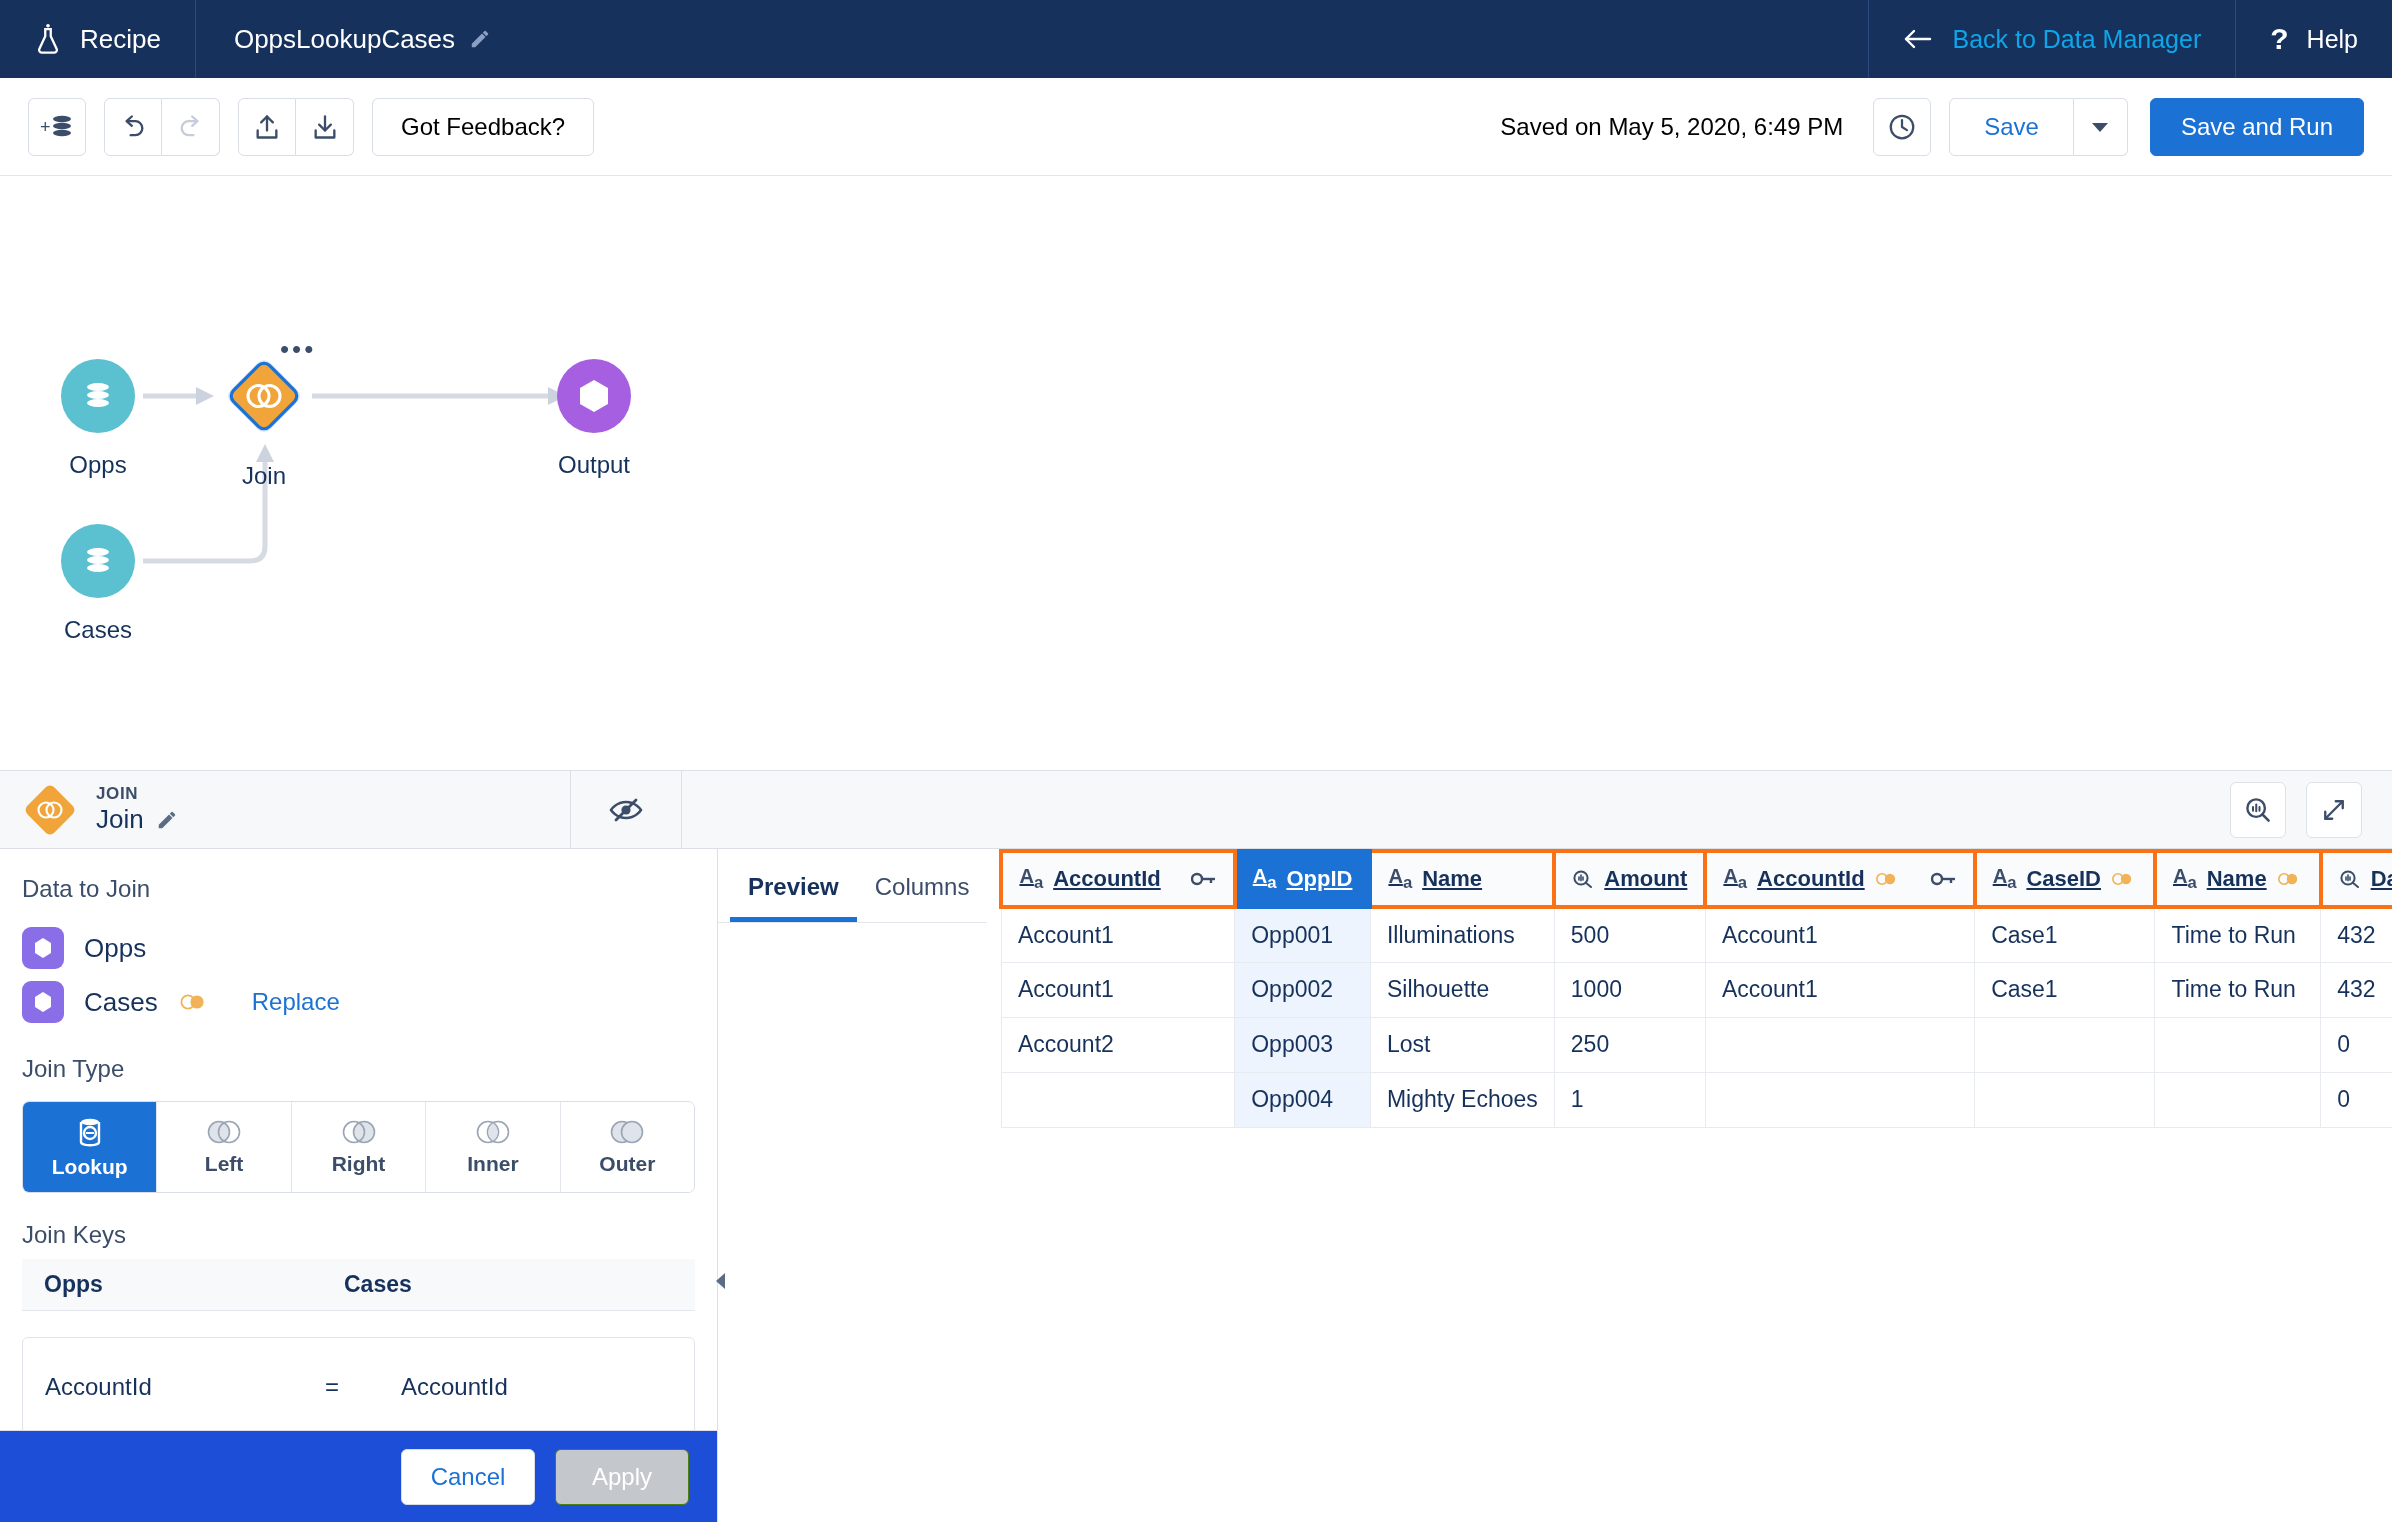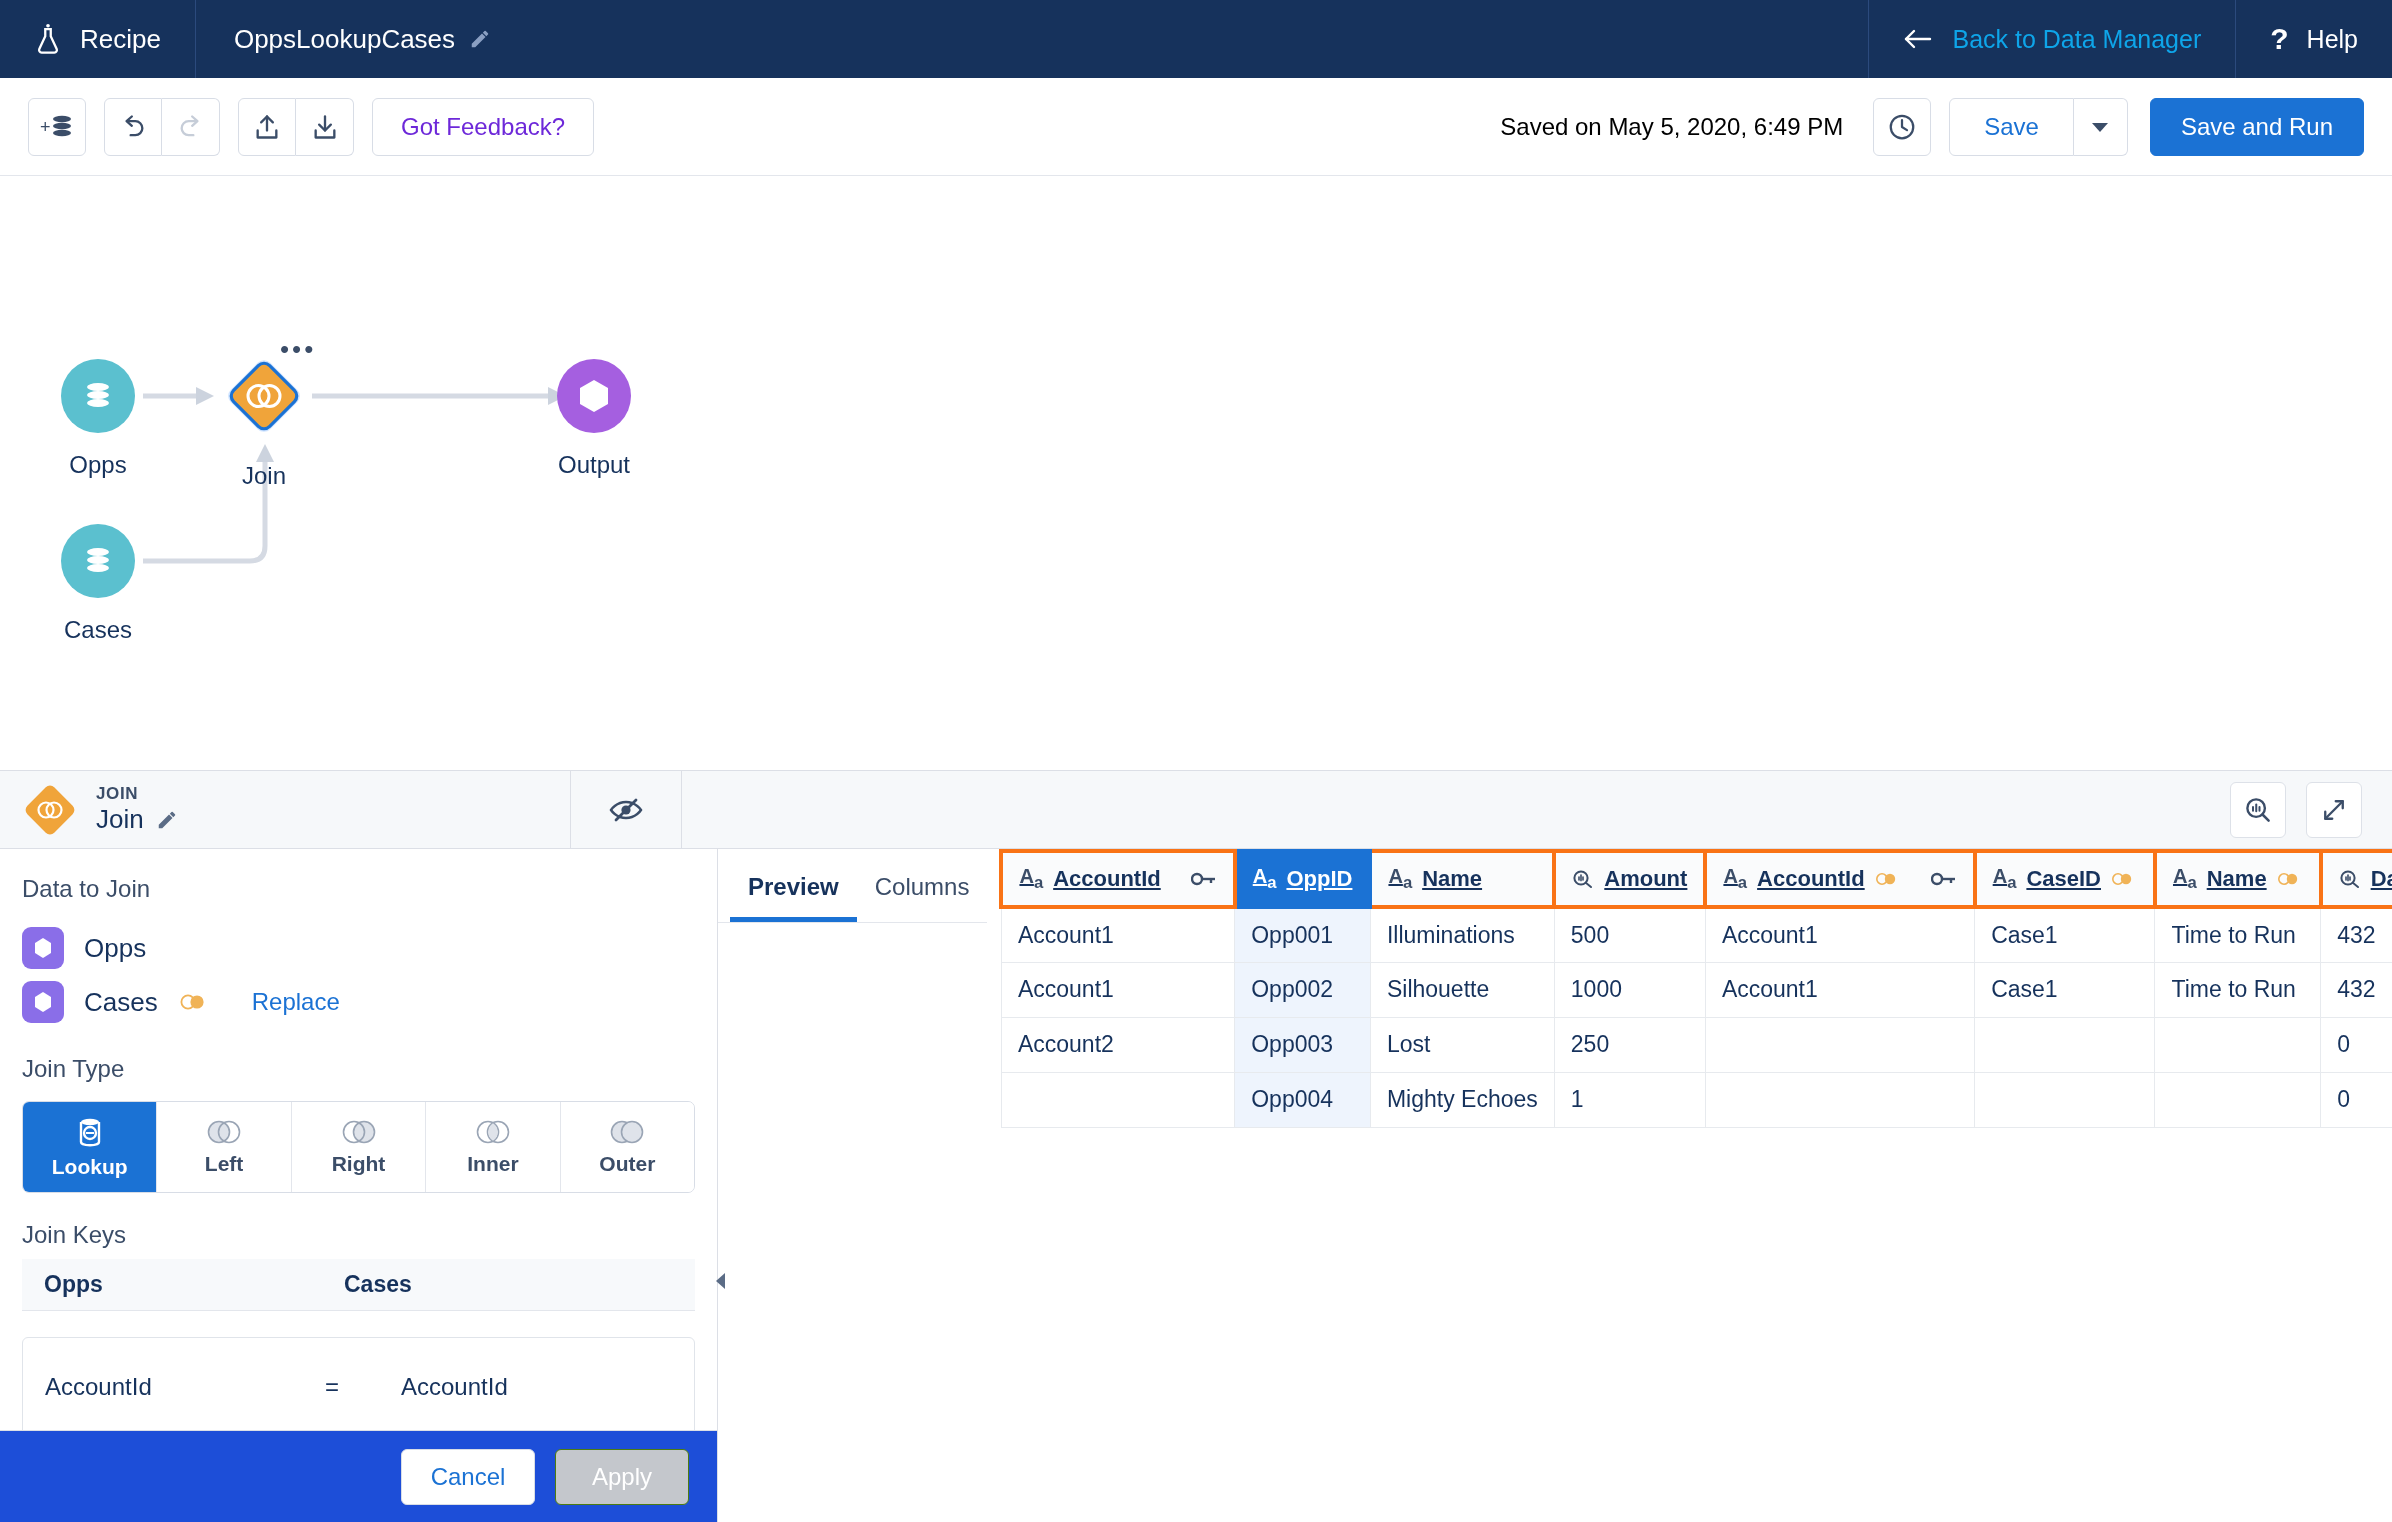--- a/index.html
+++ b/index.html
@@ -60,21 +60,21 @@
     height: 58px; min-width: 58px; border: 1px solid #d8dde6; background: #fff;
     display: flex; align-items: center; justify-content: center;
     color: #3b4d68; cursor: pointer;
   }
   .tbtn.r-left { border-radius: 6px 0 0 6px; }
   .tbtn.r-right { border-radius: 0 6px 6px 0; border-left: 0; }
   .tbtn.r-all { border-radius: 6px; }
   .tbtn.disabled { color: #c6cdd8; }
   .feedback-btn {
     height: 58px; border: 1px solid #d8dde6; border-radius: 6px; background: #fff;
-    color: #6d28d9; font-size: 24px; padding: 0 28px; font-family: inherit; cursor: pointer;
+    color: #000000; font-size: 24px; padding: 0 28px; font-family: inherit; cursor: pointer;
   }
   .tb2-spacer { flex: 1 1 auto; }
   .saved-txt { font-size: 24px; color: #000000; margin-right: 30px; }
   .btn-save {
     height: 58px; border: 1px solid #d8dde6; background: #fff; color: #1b72d4;
     font-size: 24px; padding: 0 34px; border-radius: 6px 0 0 6px; font-family: inherit; cursor: pointer;
   }
   .btn-caret {
     height: 58px; width: 54px; border: 1px solid #d8dde6; border-left: 0; background: #fff;
     color: #3b4d68; border-radius: 0 6px 6px 0; display: flex; align-items: center;

